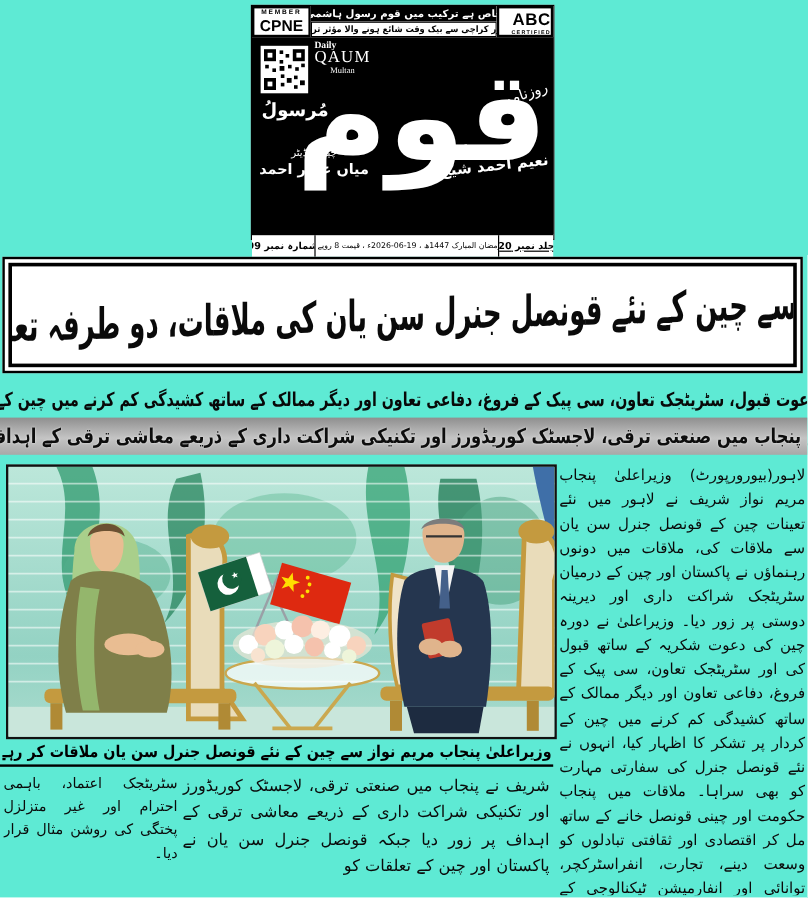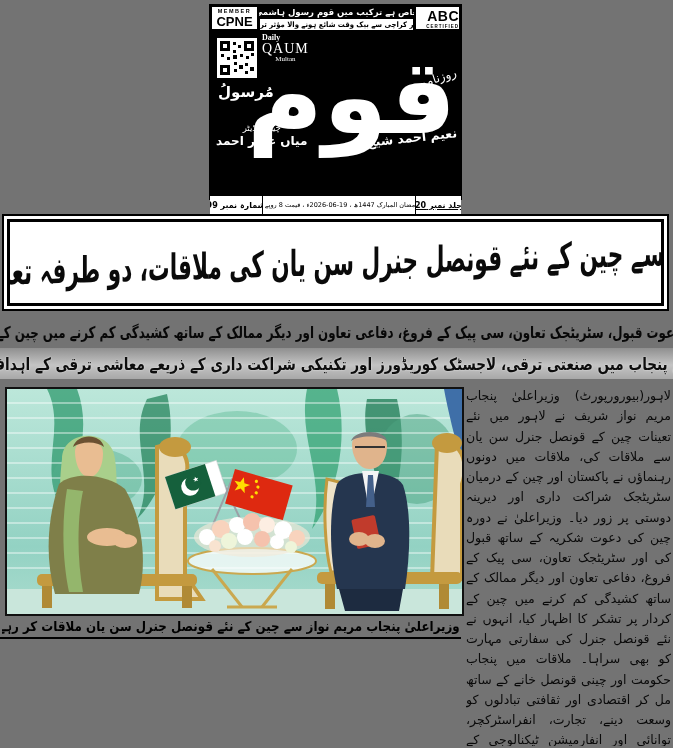--- a/index.html
+++ b/index.html
@@ -1,16 +1,16 @@
 <!DOCTYPE html>
 <html lang="ur"><head>
 <meta charset="utf-8">
 <style>
   html,body{margin:0;padding:0;background:#ffffff;}
-  #page{position:relative;width:673px;height:748px;background:#737373;overflow:hidden;
+  #page{position:relative;width:673px;height:748px;background:#5eead4;overflow:hidden;
         font-family:"DejaVu Sans",sans-serif;}
   .urdu{direction:rtl;font-family:"DejaVu Sans",sans-serif;}
   .abs{position:absolute;}
 
   
   #masthead{left:209px;top:4px;width:253px;height:196px;border:1px solid #000;background:#fff;box-sizing:border-box;}
   #mh-row1{display:flex;height:26px;}
   .badge{box-sizing:border-box;border:2px solid #000;background:#fff;color:#000;
          display:flex;flex-direction:column;align-items:center;justify-content:center;line-height:1;}
   #member-badge{width:49px;}
@@ -296,14 +296,16 @@
       </g>
     </svg>
   </div>
 
   <div id="caption" class="abs">
     <span>لاہور: وزیراعلیٰ پنجاب مریم نواز سے چین کے نئے قونصل جنرل سن یان ملاقات کر رہے ہیں۔</span>
   </div>
   <div id="caption-rule" class="abs"></div>
 
   <div id="col-right" class="abs body-col urdu">لاہور(بیورورپورٹ) وزیراعلیٰ پنجاب مریم نواز شریف نے لاہور میں نئے تعینات چین کے قونصل جنرل سن یان سے ملاقات کی، ملاقات میں دونوں رہنماؤں نے پاکستان اور چین کے درمیان سٹریٹجک شراکت داری اور دیرینہ دوستی پر زور دیا۔ وزیراعلیٰ نے دورہ چین کی دعوت شکریہ کے ساتھ قبول کی اور سٹریٹجک تعاون، سی پیک کے فروغ، دفاعی تعاون اور دیگر ممالک کے ساتھ کشیدگی کم کرنے میں چین کے کردار پر تشکر کا اظہار کیا، انہوں نے نئے قونصل جنرل کی سفارتی مہارت کو بھی سراہا۔ ملاقات میں پنجاب حکومت اور چینی قونصل خانے کے ساتھ مل کر اقتصادی اور ثقافتی تبادلوں کو وسعت دینے، تجارت، انفراسٹرکچر، توانائی اور انفارمیشن ٹیکنالوجی کے شعبوں میں دوطرفہ تعاون بڑھانے پر اتفاق کیا گیا۔ مریم نواز</div>
+  <div id="col-middle" class="abs body-col urdu">شریف نے پنجاب میں صنعتی ترقی، لاجسٹک کوریڈورز اور تکنیکی شراکت داری کے ذریعے معاشی ترقی کے اہداف پر زور دیا جبکہ قونصل جنرل سن یان نے پاکستان اور چین کے تعلقات کو</div>
+  <div id="col-left" class="abs body-col urdu">سٹریٹجک اعتماد، باہمی احترام اور غیر متزلزل پختگی کی روشن مثال قرار دیا۔</div>
 
 </div>
 
 </body></html>

